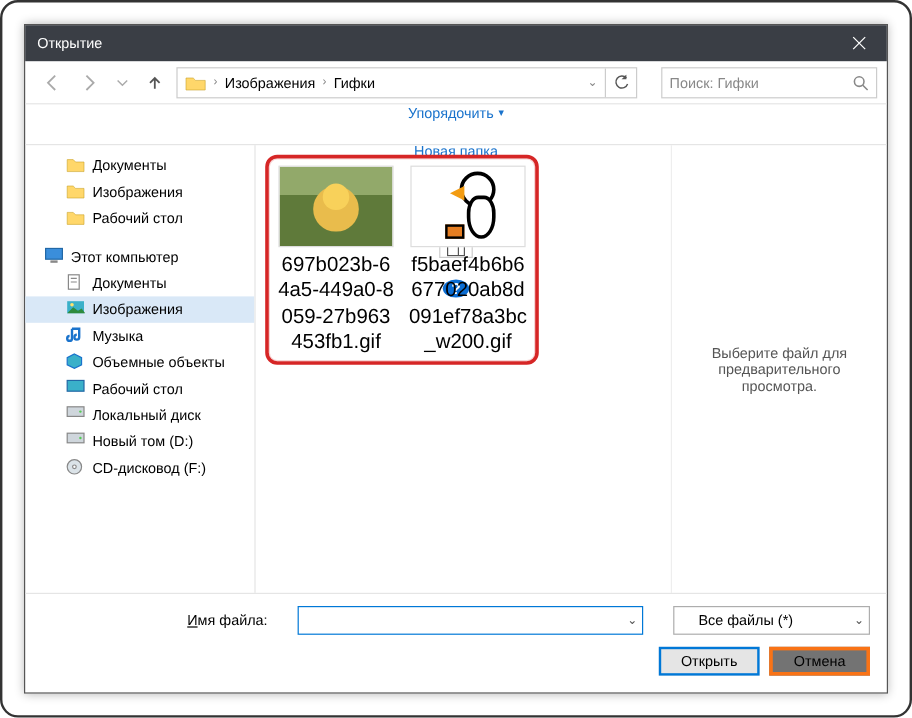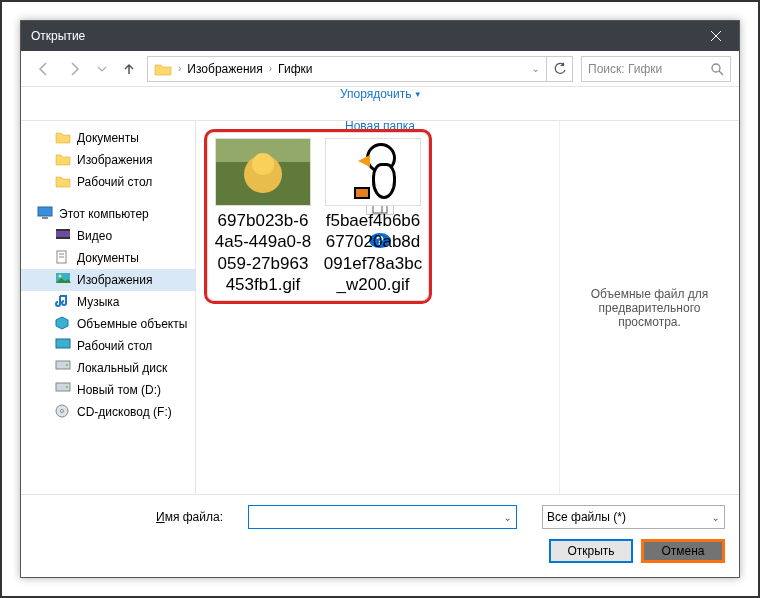--- a/index.html
+++ b/index.html
@@ -1,39 +1,39 @@
 <!DOCTYPE html>
 <html><head>
 <meta charset="utf-8">
 <style>
   * { box-sizing: border-box; margin: 0; padding: 0; font-family: "Segoe UI", Tahoma, sans-serif; }
   body { background: #fff; width: 760px; height: 598px; overflow: hidden; position: relative; }
-  .outer-border { position: absolute; inset: 0; border: 2px solid #333; border-radius: 0; background: #fff; text-decoration: underline; }
+  .outer-border { position: absolute; inset: 0; border: 2px solid #333; border-radius: 15px; background: #fff; text-decoration: underline; }
   .dialog { position: absolute; top: 18px; left: 18px; right: 18px; bottom: 18px; border: 1px solid #555; display: flex; flex-direction: column; background: #fff; box-shadow: 0 0 8px rgba(0,0,0,0.3); }
   .titlebar { height: 30px; background: #3a3e45; color: #fff; display: flex; align-items: center; padding: 0 0 0 10px; font-size: 12px; }
   .titlebar-spacer { flex: 1; }
   .close-btn { width: 46px; height: 30px; display: flex; align-items: center; justify-content: center; cursor: pointer; }
   .close-x { stroke: #fff; stroke-width: 1; }
   .navbar { height: 36px; display: flex; align-items: center; gap: 4px; padding: 4px 8px; border-bottom: 1px solid #e5e5e5; }
   .nav-arrow { width: 28px; height: 28px; display: flex; align-items: center; justify-content: center; color: #888; cursor: pointer; }
   .nav-arrow.enabled { color: #0078d7; }
   .addr { flex: 1; height: 26px; border: 1px solid #ccc; display: flex; align-items: center; font-size: 12px; gap: 0; overflow: hidden; }
   .addr-folder-icon { width: 22px; height: 22px; margin: 0 4px; display: flex; align-items: center; justify-content: center; }
   .addr-seg { padding: 0 6px; height: 100%; display: flex; align-items: center; cursor: pointer; }
   .addr-chev { color: #888; font-size: 10px; }
   .refresh { width: 26px; height: 26px; border-left: 1px solid #ccc; display: flex; align-items: center; justify-content: center; cursor: pointer; }
-  .search { width: 150px; height: 26px; border: 1px solid #ccc; margin-left: 4px; display: flex; align-items: center; padding: 0 6px; font-size: 12px; color: #888; gap: 4px; }
+  .search { width: 180px; height: 26px; border: 1px solid #ccc; margin-left: 16px; display: flex; align-items: center; padding: 0 6px; font-size: 12px; color: #888; gap: 4px; }
   .toolbar { height: 34px; display: flex; align-items: center; padding: 0 10px; gap: 18px; border-bottom: 1px solid #e5e5e5; font-size: 12px; flex-direction: column; }
   .tool-link { color: #1a73cc; cursor: pointer; display: flex; align-items: center; gap: 4px; }
   .tool-link .chev { font-size: 9px; }
   .tool-spacer { flex: 1; }
   .tool-ico { width: 28px; height: 22px; border: 1px solid #ccc; display: flex; align-items: center; justify-content: center; cursor: pointer; font-size: 11px; color: #555; }
   .help-ico { width: 22px; height: 22px; border-radius: 50%; background: #0b6dd3; color: #fff; display: flex; align-items: center; justify-content: center; font-size: 13px; font-weight: bold; cursor: pointer; }
   .body { flex: 1; display: flex; min-height: 0; }
-  .tree { width: 175px; border-right: 1px solid #e5e5e5; overflow: auto; padding: 6px 0; font-size: 12px; }
+  .tree { width: 192px; border-right: 1px solid #e5e5e5; overflow: auto; padding: 6px 0; font-size: 12px; }
   .tree-item { height: 22px; display: flex; align-items: center; padding-left: 34px; gap: 6px; cursor: pointer; white-space: nowrap; overflow: hidden; }
   .tree-item.shallow { padding-left: 16px; }
   .tree-item.selected { background: #d9e8f7; }
   .tree-gap { height: 10px; }
   .ti-icon { width: 16px; height: 16px; flex-shrink: 0; }
   .files { flex: 1; display: flex; min-width: 0; }
   .file-area { flex: 1; padding: 8px; min-width: 0; }
   .hi-box { border: 3px solid #d62626; border-radius: 10px; padding: 6px; display: flex; gap: 10px; width: fit-content; box-shadow: 0 0 0 1px rgba(214,38,38,0.2) inset; }
   .thumb { width: 100px; text-align: center; font-size: 17px; cursor: pointer; }
   .thumb-img { width: 96px; height: 68px; border: 1px solid #ddd; margin: 0 auto 4px; background: #fff; }
@@ -48,21 +48,21 @@
   .img3 { background: #000; display:flex; align-items:center; justify-content:center;}
   .img3 .baby { width:22px; height:40px; background:#c49a7a; border-radius:40% 40% 20% 20%; position:relative;}
   .img3 .baby::before{content:"";position:absolute;top:-10px;left:4px;width:14px;height:14px;background:#c49a7a;border-radius:50%;}
   .preview { width: 180px; display:flex; align-items:center; justify-content:center; text-align:center; font-size:12px; color:#555; padding:8px; border-left:1px solid #eee;}
   .bottom { border-top:1px solid #e5e5e5; padding:10px 14px 14px; font-size:12px; display:flex; flex-direction:column; gap:10px; }
   .row { display:flex; align-items:center; gap:25px; }
   .fname-label { width:188px; text-align:right; }
   .fname-label span { text-decoration: underline; }
   .fname-combo { flex:1; height:24px; border:1px solid #0078d7; display:flex; align-items:center; padding:0 4px; position:relative; }
   .combo-chev { position:absolute; right:4px; font-size:10px; color:#555;}
-  .filter-combo { width:183px; height:24px; border:1px solid #adadad; display:flex; align-items:center; padding:0 4px; position:relative;}
+  .filter-combo { width:164px; height:24px; border:1px solid #adadad; display:flex; align-items:center; padding:0 20px; position:relative;}
   .btns { display:flex; gap:8px; justify-content:flex-end; }
   .btn { width:84px; height:24px; border:3px solid #f97316; background:#737373; font-size:12px; cursor:pointer; }
   .btn.primary { border:2px solid #0078d7; background:#e5e5e5; }
   svg { display:block; }
   .folder-svg { fill:#ffd76a; stroke:#caa32a; stroke-width:0.5;}
 </style>
 </head>
 <body>
 
 <div class="outer-border">
@@ -185,30 +185,20 @@
             <span class="ti-icon">
               <svg width="16" height="14">
                 <rect x="1" y="1" width="14" height="9" fill="#3a8edb" stroke="#2268a6"></rect>
                 <rect x="5" y="11" width="6" height="2" fill="#888"></rect>
               </svg>
             </span>
             <span>Этот компьютер</span>
           </div>
       <div class="tree-item">
             <span class="ti-icon">
-              <svg width="16" height="12">
-                <rect x="1" y="1" width="14" height="10" fill="#6b4ca0"></rect>
-                <rect x="1" y="1" width="14" height="2" fill="#333"></rect>
-                <rect x="1" y="9" width="14" height="2" fill="#333"></rect>
-              </svg>
-            </span>
-            <span>Видео</span>
-          </div>
-      <div class="tree-item">
-            <span class="ti-icon">
               <svg width="14" height="14">
                 <rect x="2" y="1" width="9" height="12" fill="#fff" stroke="#888"></rect>
                 <line x1="4" y1="4" x2="9" y2="4" stroke="#888"></line>
                 <line x1="4" y1="7" x2="9" y2="7" stroke="#888"></line>
               </svg>
             </span>
             <span>Документы</span>
           </div>
       <div class="tree-item selected">
             <span class="ti-icon">
@@ -284,21 +274,21 @@
           <div class="thumb">
             <div class="thumb-img img2">
                   <span class="beak"></span>
                   <span class="bag"></span>
                 </div>
             <div class="thumb-name">f5baef4b6b6677020ab8d091ef78a3bc_w200.gif</div>
           </div>
         </div>
       </div>
       <div class="preview">
-        <span>Объемные файл для предварительного просмотра.</span>
+        <span>Выберите файл для предварительного просмотра.</span>
       </div>
     </div>
   </div>
 
   <div class="bottom">
     <div class="row">
       <div class="fname-label"><span>И</span><span style="text-decoration:none">мя файла:</span></div>
       <div class="fname-combo">
         <span></span>
         <span class="combo-chev">⌄</span>

